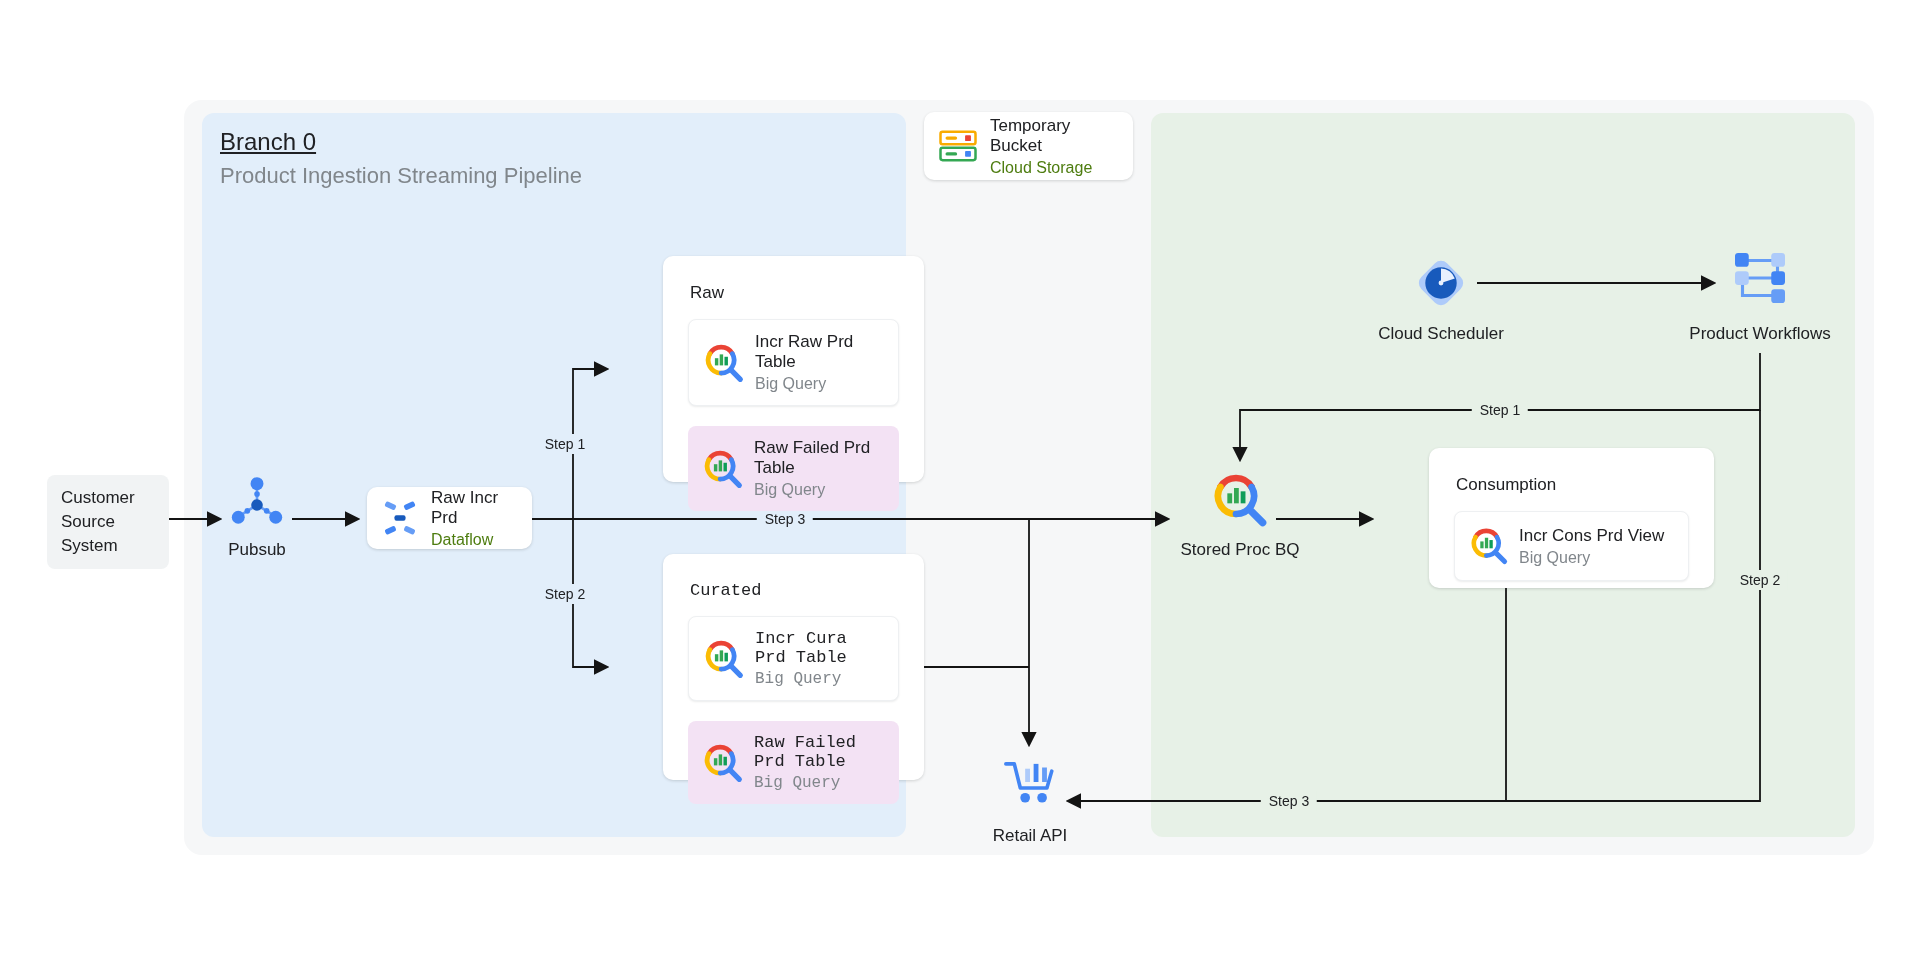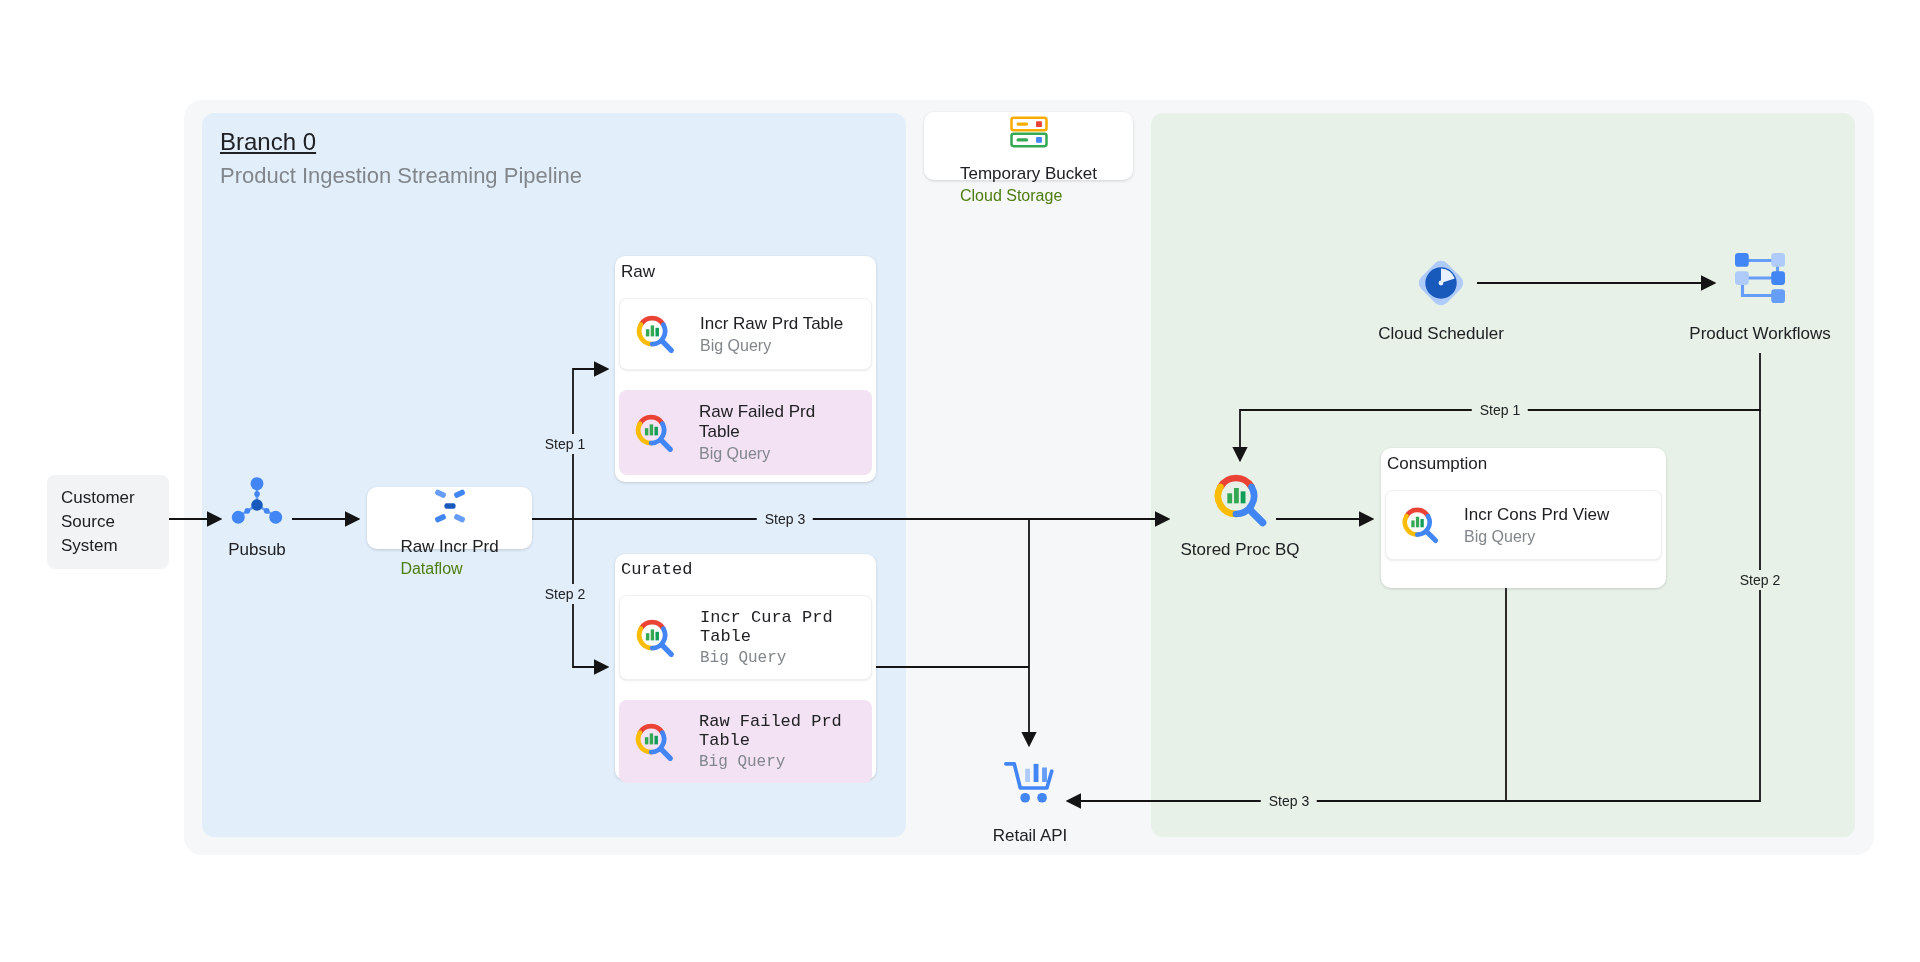--- a/index.html
+++ b/index.html
@@ -24,29 +24,29 @@
   .panel-subtitle { font-size: 22px; color: #80868B; margin-top: 7px; }
 
   .wires { left: 0; top: 0; z-index: 2; }
 
   .step { z-index: 3; transform: translate(-50%, -50%); font-size: 14px;
           padding: 2px 8px; white-space: nowrap; color: #202124; }
   .step.blue  { background: #E2EEFA; }
   .step.green { background: #E7F1E7; }
 
   .card { background: #fff; border-radius: 10px;
-          box-shadow: 0 1px 3px rgba(60,64,67,.20); z-index: 4; flex-direction: column; }
+          box-shadow: 0 1px 3px rgba(60,64,67,.20); z-index: 4; }
 
   .hcard { display: flex; align-items: center; gap: 12px; padding: 0 14px; }
   .hcard .t1 { font-size: 17px; color: #202124; }
   .hcard .t2 { font-size: 16px; color: #4d7c0f; margin-top: 3px; }
 
-  .group-card { padding: 4px; }
+  .group-card { padding: 25px; margin-left: 48px; }
   .group-title { font-size: 17px; color: #202124; margin: 2px 2px 16px 2px; }
-  .bq-row { display: flex; align-items: center; gap: 22px; padding: 12px;
+  .bq-row { display: flex; align-items: center; gap: 8px; padding: 12px;
             border-radius: 8px; margin-bottom: 20px; }
   .bq-row:last-child { margin-bottom: 0; }
   .bq-row.white { background: #fff; border: 1px solid #EEF0F2;
                   box-shadow: 0 1px 2px rgba(60,64,67,.10); }
   .bq-row.pink { background: #F3E2F4; }
   .row-title { font-size: 17px; color: #202124; }
   .row-sub { font-size: 16px; color: #80868B; margin-top: 3px; }
 
   .gray-box { background: #F1F3F4; border-radius: 8px; padding: 11px 14px;
               font-size: 17px; line-height: 1.42; white-space: pre-line; z-index: 4; }

